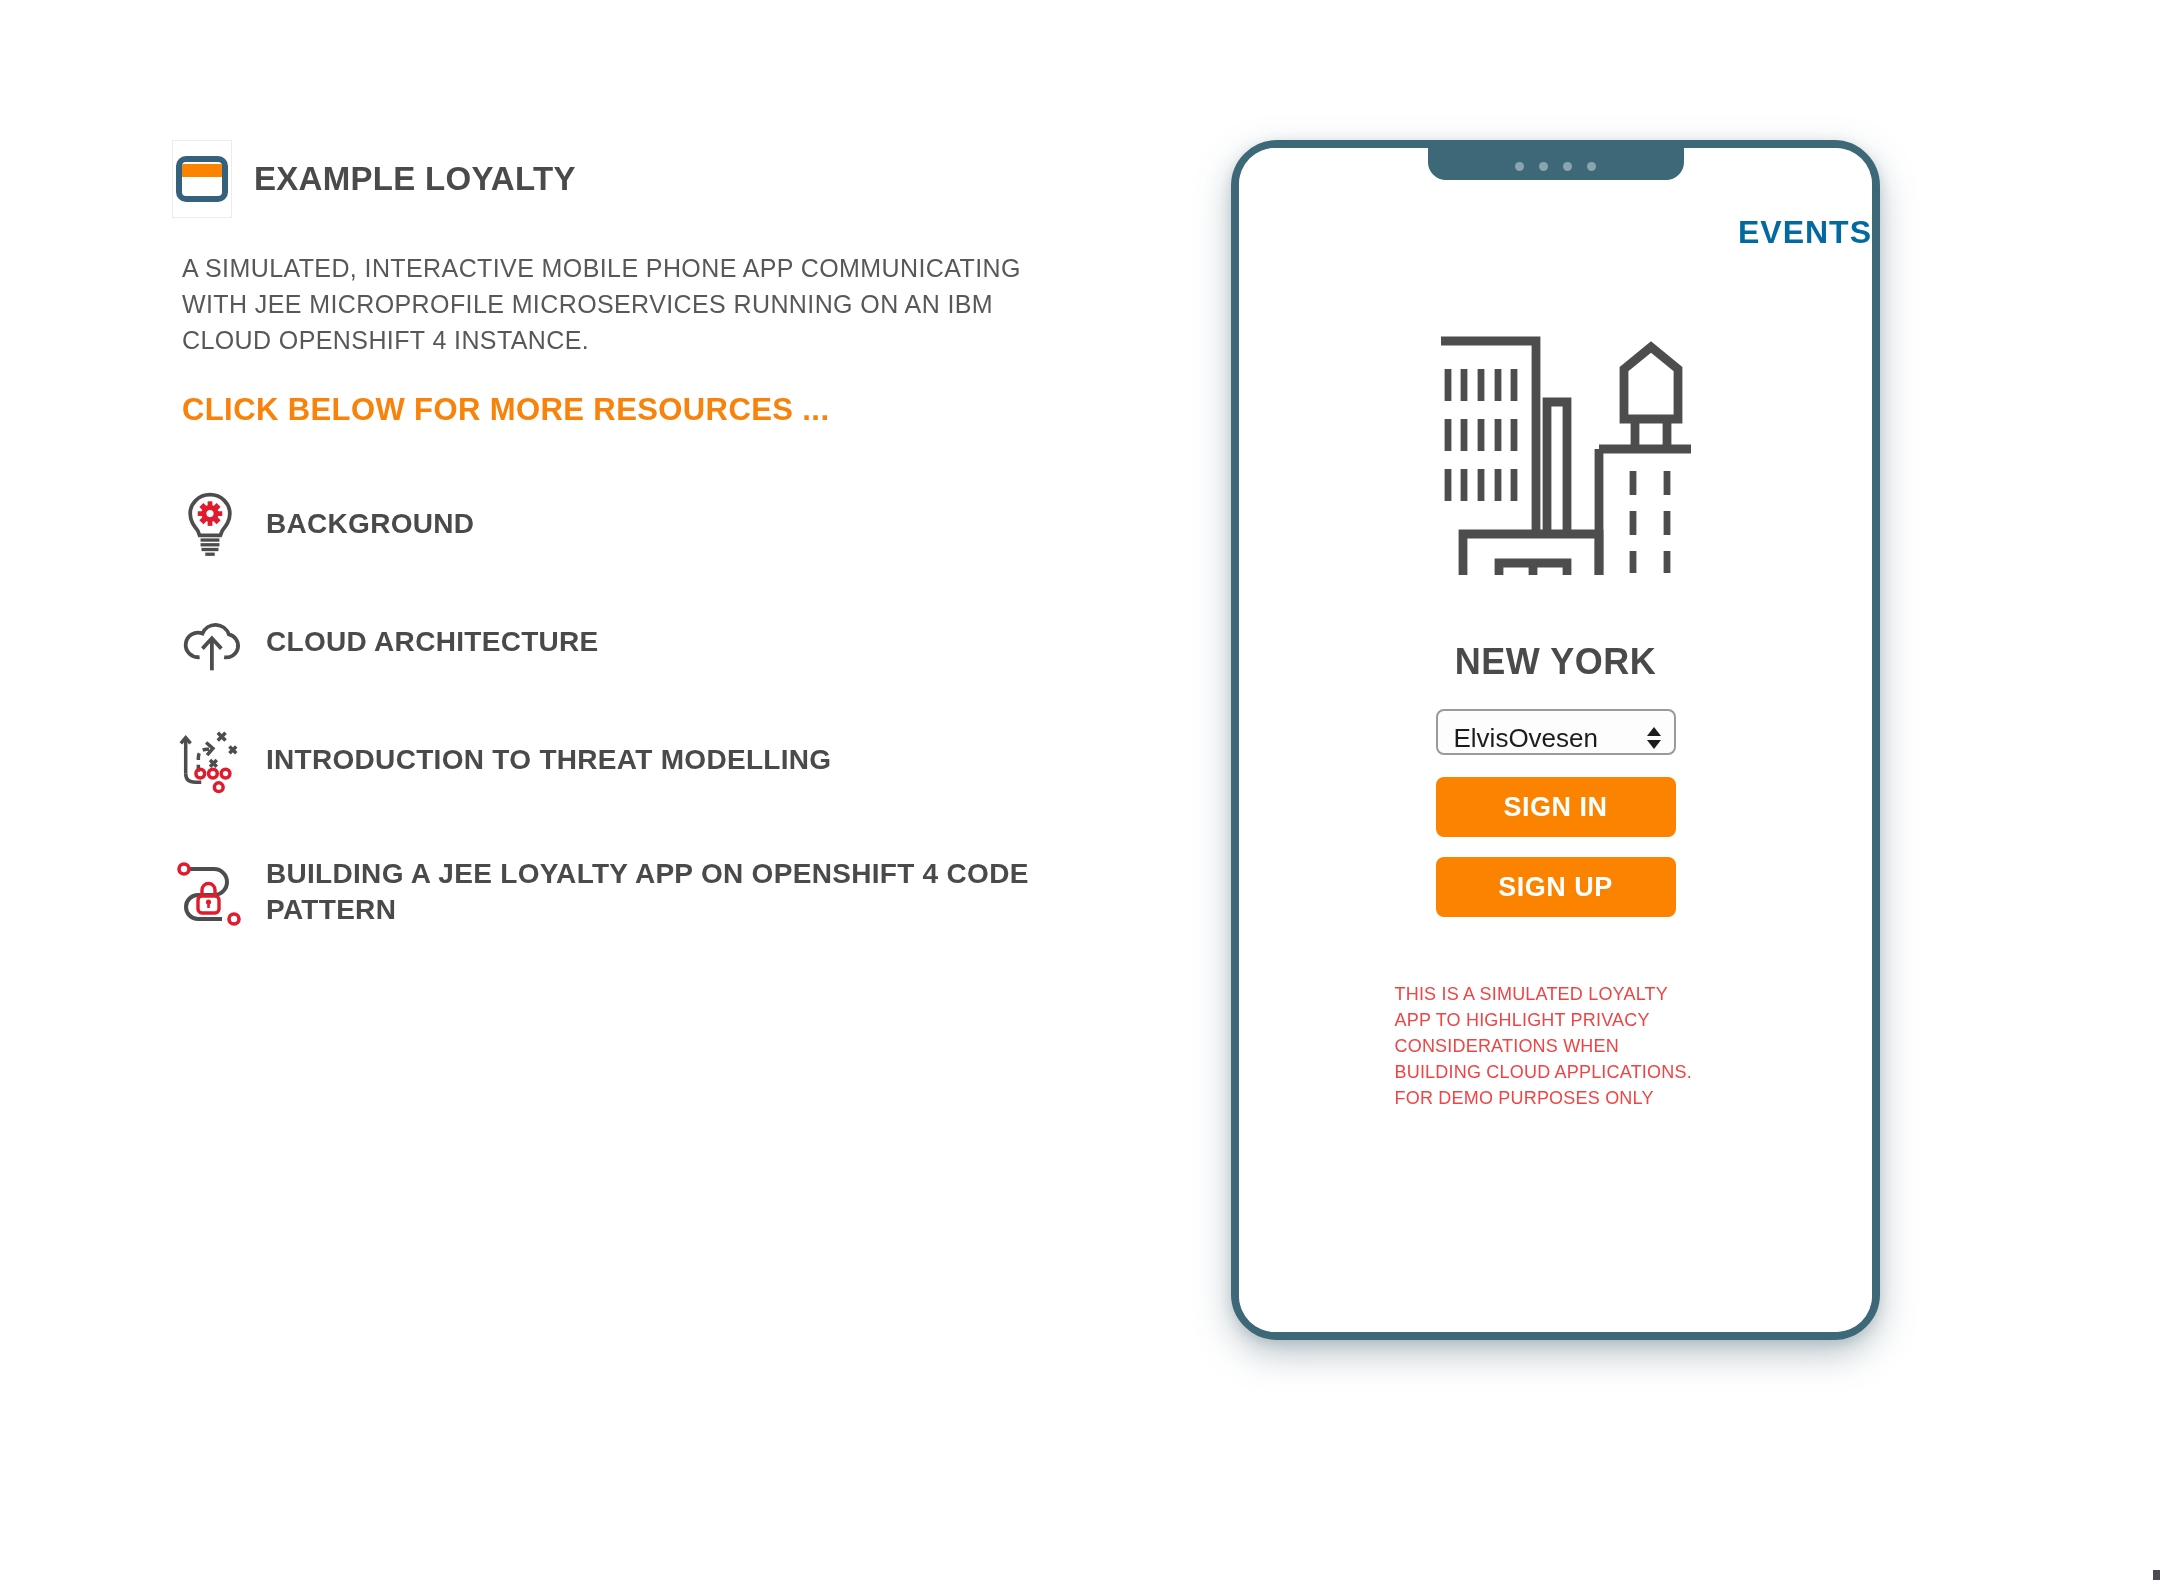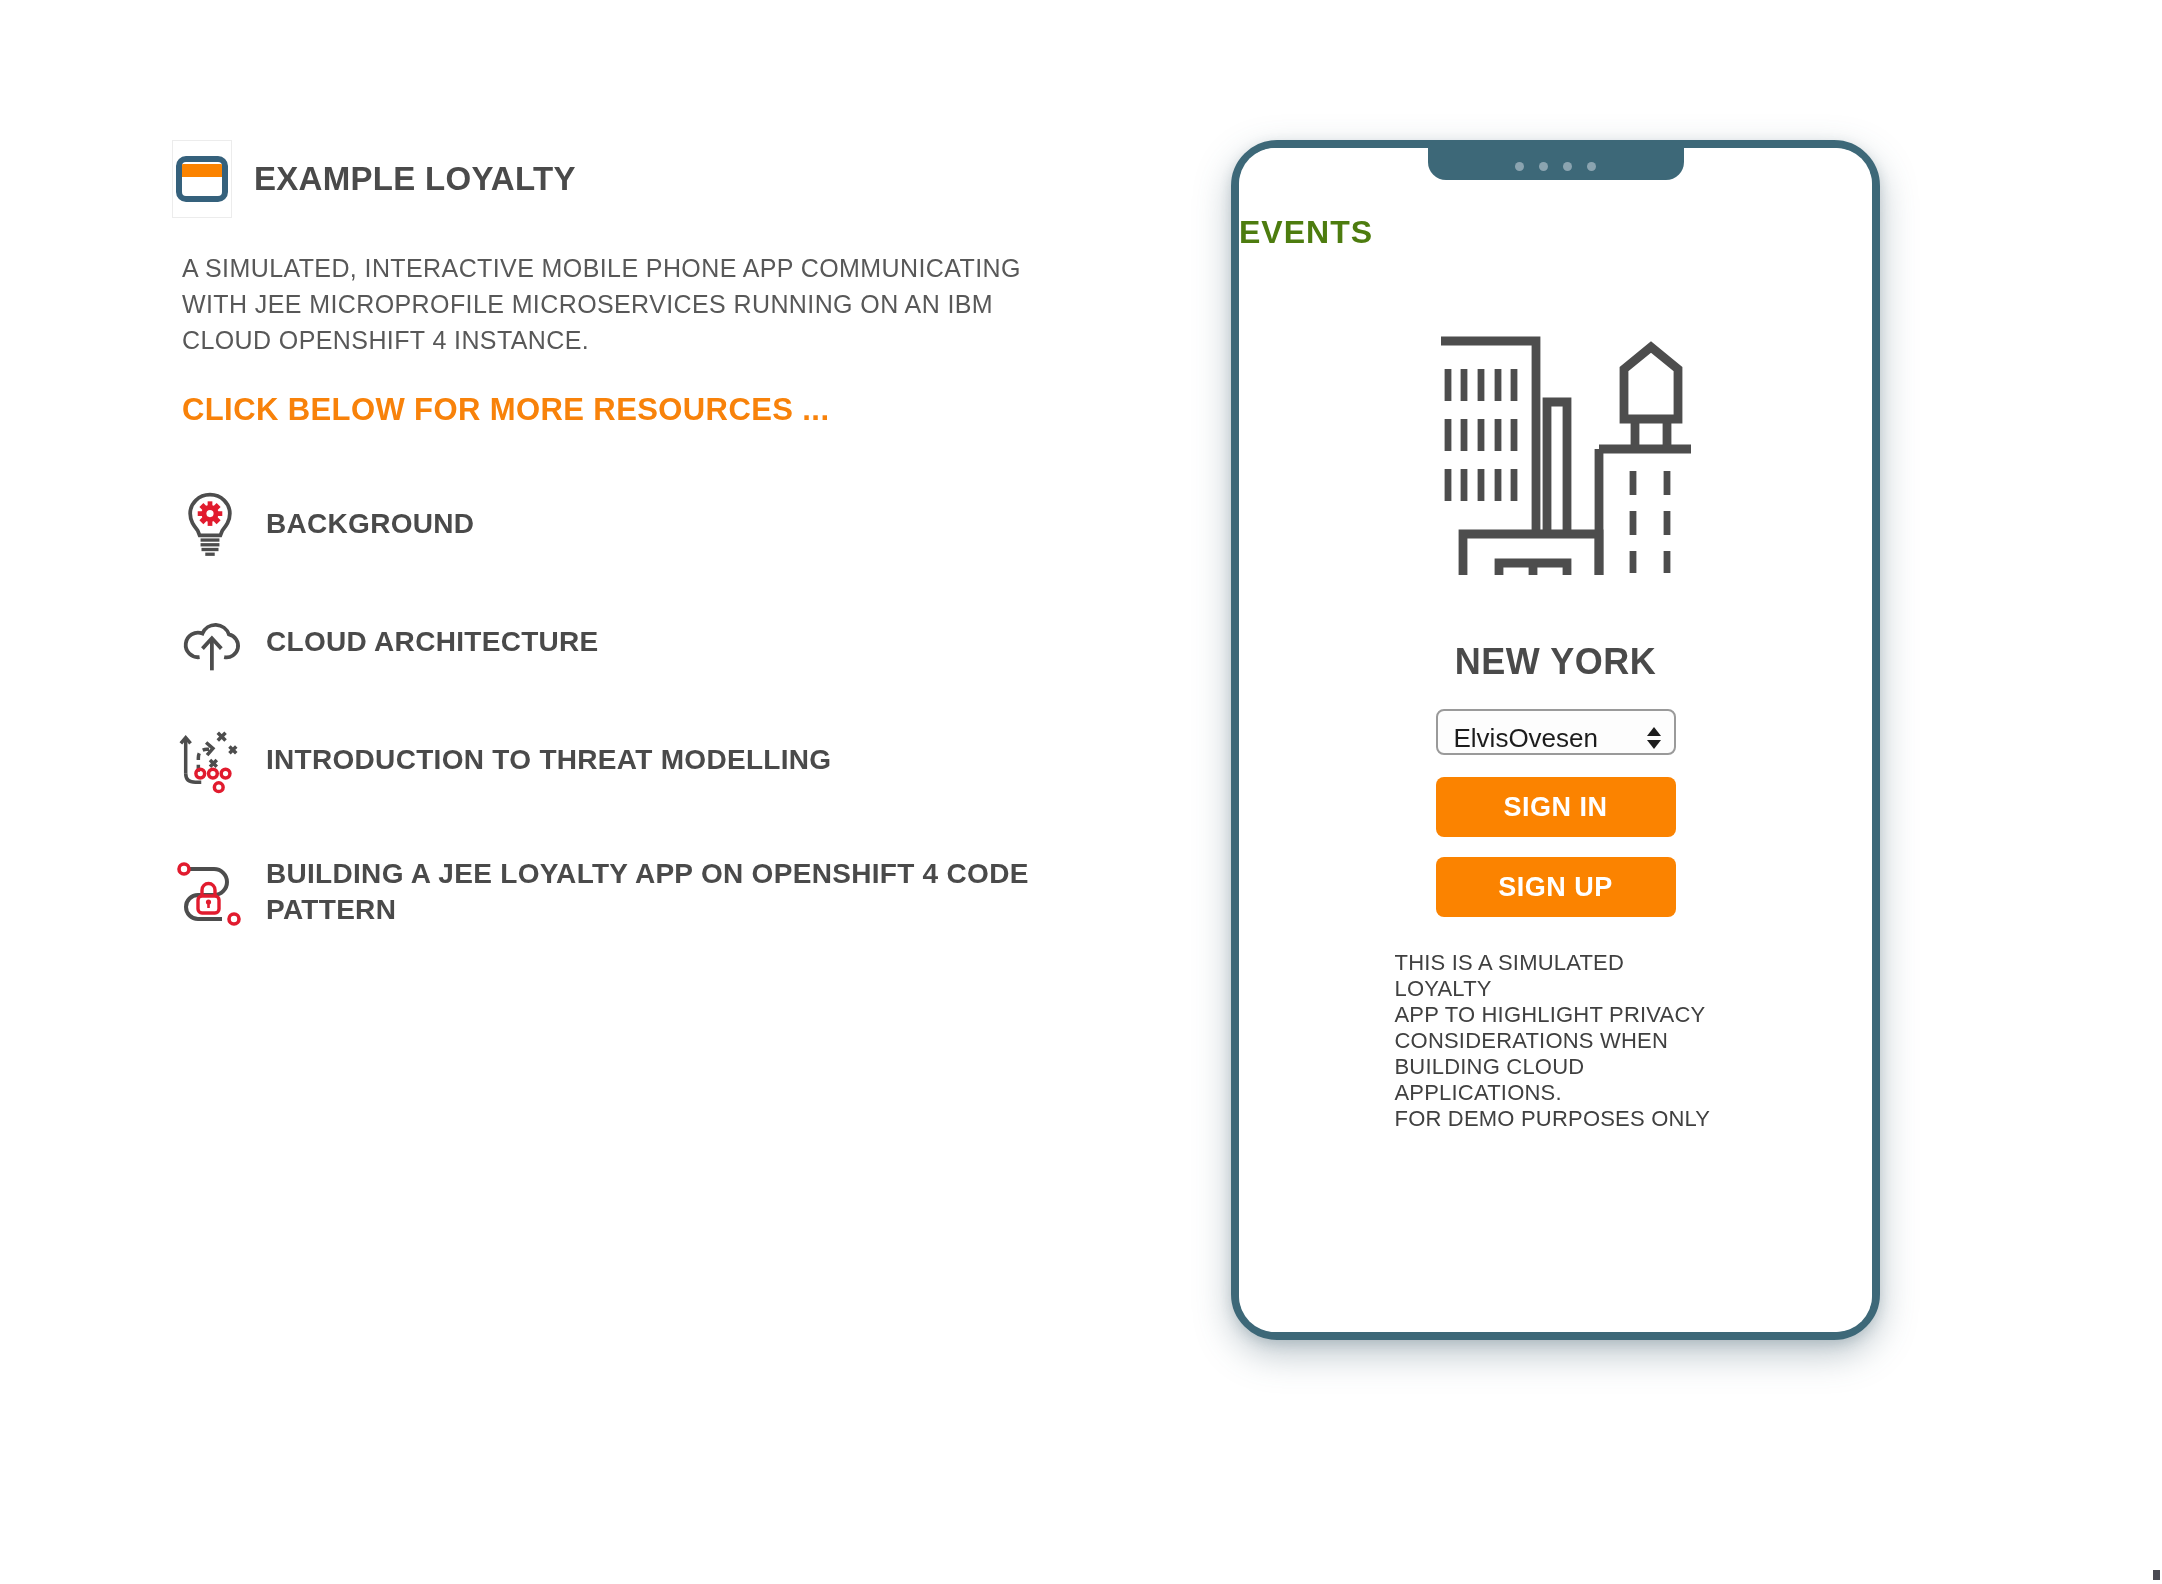--- a/index.html
+++ b/index.html
@@ -34,22 +34,22 @@
   
   .phone { position:absolute; left:1231px; top:140px; width:649px; height:1200px;
            border:8px solid #3D6878; border-radius:46px; background:#ffffff;
            box-shadow:0 14px 36px rgba(62,92,108,0.35), 0 4px 12px rgba(62,92,108,0.18); }
   .notch { position:absolute; top:0; left:50%; transform:translateX(-50%);
            width:256px; height:32px; background:#3D6878; border-radius:0 0 18px 18px;
            display:flex; align-items:center; justify-content:center; gap:15px; padding-top:4px; }
   .notch-dot { width:9px; height:9px; border-radius:50%; background:#8BA4B0; }
 
   .screen { width:100%; height:100%; border-radius:36px; overflow:hidden; background:#fff; }
-  .screen-title { margin-top:66px; text-align:left; font-size:32px; font-weight:600;
-                  color:#4d7c0f; letter-spacing:1px; }
+  .screen-title { margin-top:66px; text-align:right; font-size:32px; font-weight:600;
+                  color:#0369a1; letter-spacing:1px; }
   .city-art { display:block; margin:68px auto 0; }
 
   .city-name { margin-top:62px; text-align:center; font-size:36px; font-weight:700;
                color:#4A4A4A; letter-spacing:0.5px; }
 
   .user-select { width:240px; height:46px; margin:26px auto 0; border:2px solid #9a9a9a;
                  border-radius:8px; background:#fdfdfd; display:flex; align-items:center;
                  justify-content:space-between; padding:12px 13px 0 16px; cursor:pointer; }
   .user-select .value { font-size:26px; color:#1c1c1c; }
   .spin-arrows { display:flex; flex-direction:column; align-items:center; }
@@ -57,22 +57,22 @@
               border-bottom:9px solid #1c1c1c; }
   .tri-down { width:0; height:0; border-left:7px solid transparent; border-right:7px solid transparent;
               border-top:9px solid #1c1c1c; margin-top:4px; }
 
   .btn { width:240px; height:60px; border:none; border-radius:8px; background:#FB8300;
          color:#ffffff; font-family:"Liberation Sans", sans-serif; font-size:27px; font-weight:700;
          letter-spacing:0.5px; display:flex; align-items:center; justify-content:center;
          margin:20px auto 0; cursor:pointer; }
   .btn.sign-in { margin-top:22px; }
 
-  .disclaimer { width:322px; margin:33px auto 0; font-size:22px; line-height:26px;
-                color:#404040; letter-spacing:0.2px; }
+  .disclaimer { width:322px; margin:64px auto 0; font-size:18px; line-height:26px;
+                color:#ef4444; letter-spacing:0.2px; }
 
   .corner-artifact { position:absolute; right:2px; bottom:4px; width:7px; height:10px;
                      background:#4a4a52; }
 </style>
 </head>
 <body>
 
 <div class="left-panel">
 
   <div class="header-row">

